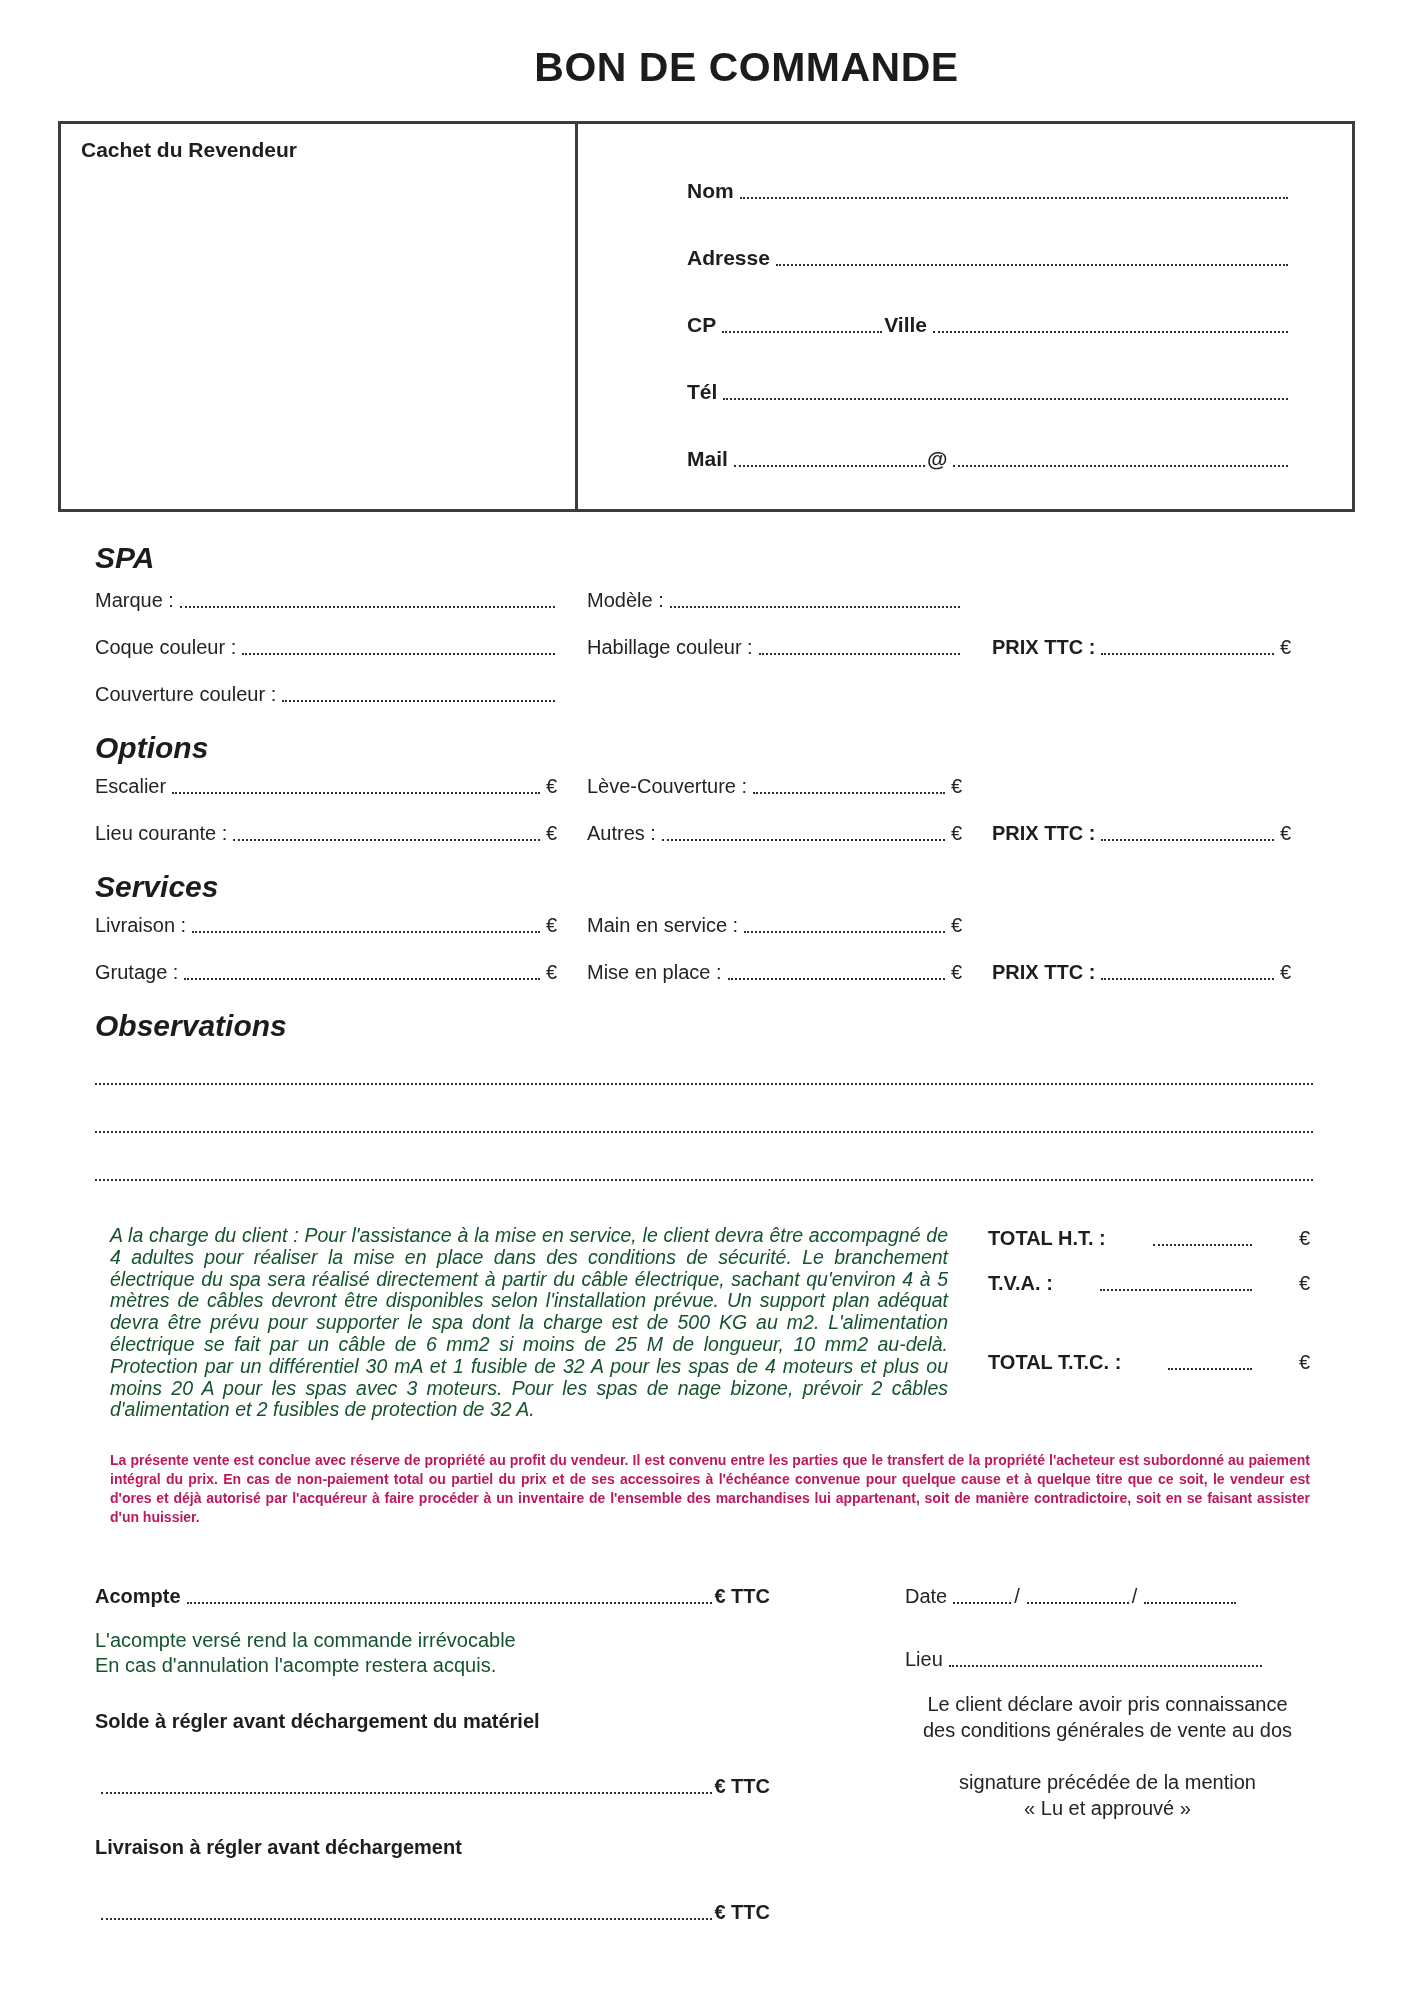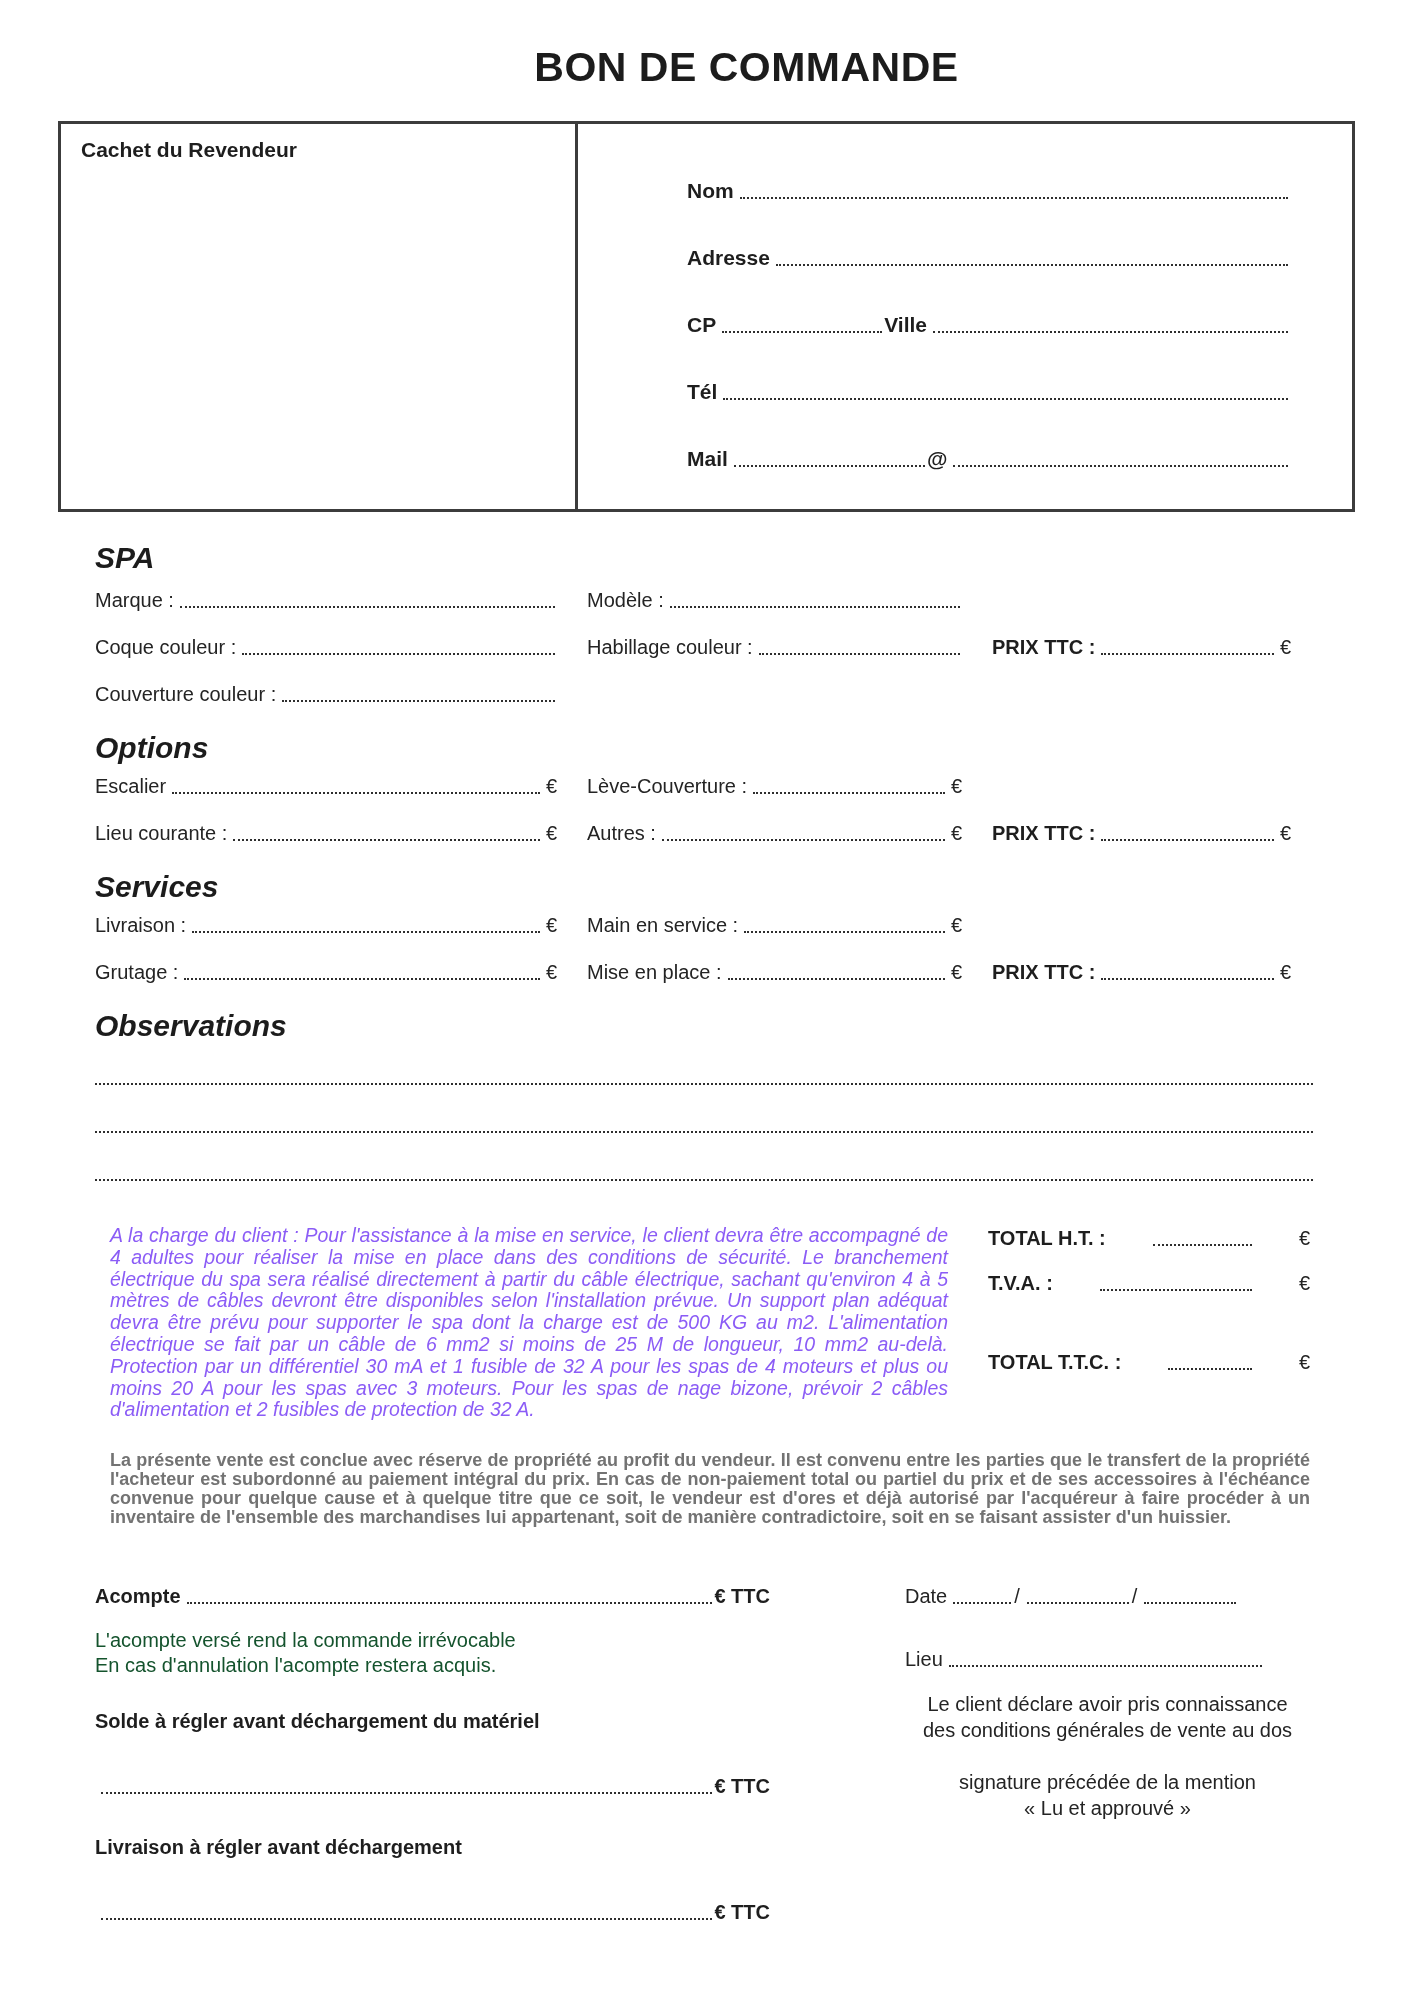--- a/index.html
+++ b/index.html
@@ -33,27 +33,27 @@
   .cell-b{width:375px;margin-left:30px;}
   .cell-c{flex:1;margin-left:30px;padding-right:22px;}
   .flabel{font-size:20px;line-height:23px;white-space:nowrap;color:#242424;}
   .flabel-b{font-weight:bold;font-size:20px;line-height:23px;white-space:nowrap;color:#1e1e1e;}
   .euro{font-size:20px;line-height:23px;margin-left:4px;white-space:nowrap;color:#242424;}
   
   .obs-line{margin:46px 100px 0 95px;height:0;border-bottom:2.5px dotted #2e2e2e;}
   .obs-line.first{margin-top:40px;}
   
   .note-block{display:flex;margin:44px 103px 0 110px;}
-  .client-note{flex:0 0 838px;margin:0;font-style:italic;font-size:19.5px;line-height:21.8px;text-align:justify;color:#8b5cf6;}
+  .client-note{flex:0 0 838px;margin:0;font-style:italic;font-size:19.5px;line-height:21.8px;text-align:justify;color:#14532d;}
   .totals{flex:1;margin-left:40px;padding-top:2px;}
   .total-row{display:flex;align-items:flex-end;gap:41px;}
   .total-row.r2{margin-top:22px;}
   .total-row.r3{margin-top:56px;}
   
-  .retention{margin:30px 103px 0 110px;font-weight:bold;font-size:18px;line-height:18.9px;text-align:justify;color:#737373;}
+  .retention{margin:30px 103px 0 110px;font-weight:bold;font-size:14px;line-height:18.9px;text-align:justify;color:#be185d;}
   
   .bottom{display:flex;margin:58px 103px 0 95px;}
   .bottom-left{flex:0 0 675px;}
   .bottom-right{flex:1;margin-left:135px;}
   .pay-row{display:flex;align-items:flex-end;}
   .deposit-note{margin-top:20px;font-size:20px;line-height:25px;color:#14532d;}
   .pay-label{margin-top:32px;font-weight:bold;font-size:20px;line-height:23px;color:#1e1e1e;}
   .pay-label.liv{margin-top:38px;}
   .pay-dots{display:flex;align-items:flex-end;margin-top:42px;}
   .date-row{display:flex;align-items:flex-end;}

